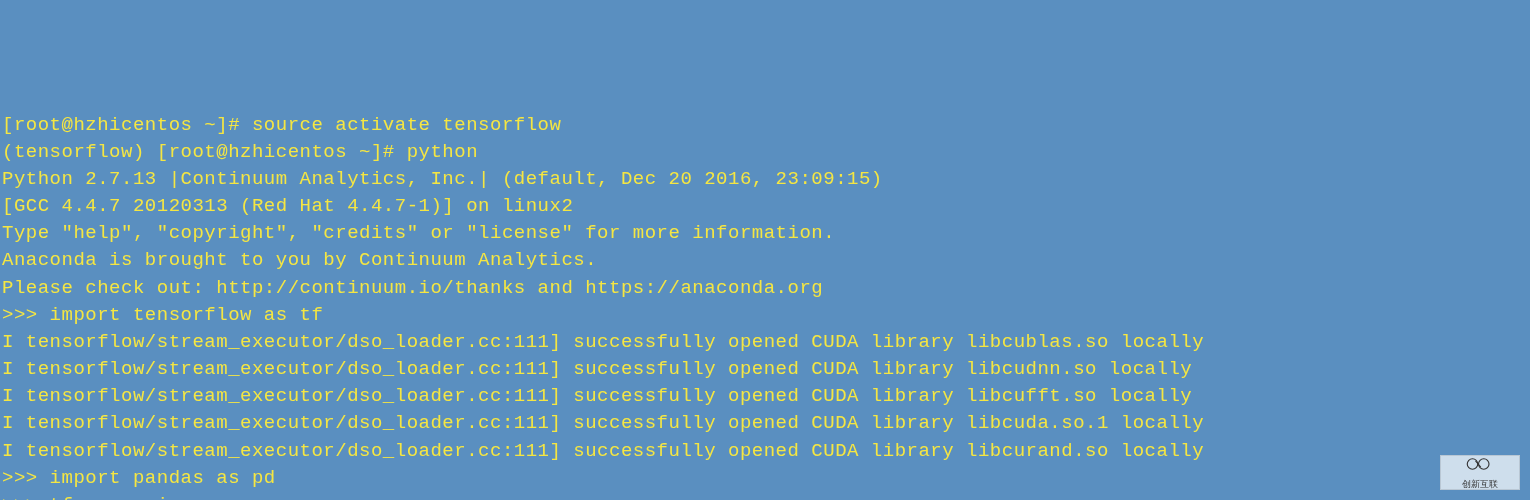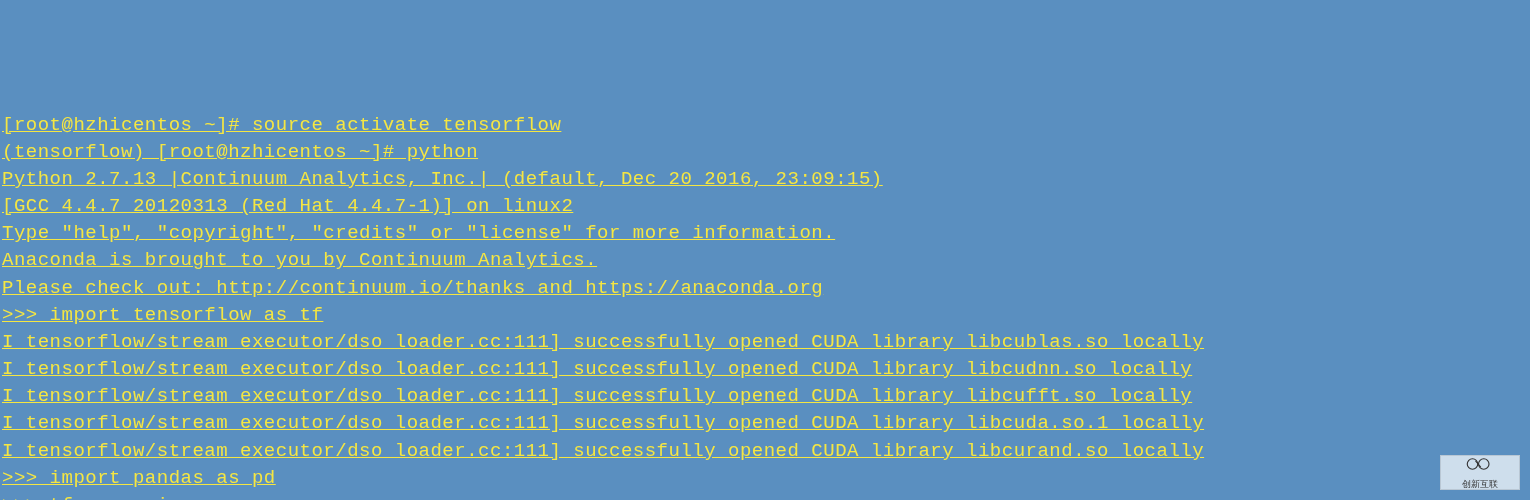--- a/index.html
+++ b/index.html
@@ -16,21 +16,20 @@
       padding: 3px 2px;
       width: 1530px;
       height: 500px;
       overflow: hidden;
       position: relative;
       white-space: pre;
       letter-spacing: 0.5px;
     }
     .line {
       display: block;
-      text-decoration: underline;
     }
     .watermark {
       position: absolute;
       bottom: 10px;
       right: 10px;
       width: 80px;
       height: 35px;
       background: rgba(255,255,255,0.7);
       border: 1px solid rgba(0,0,0,0.1);
       display: flex;

